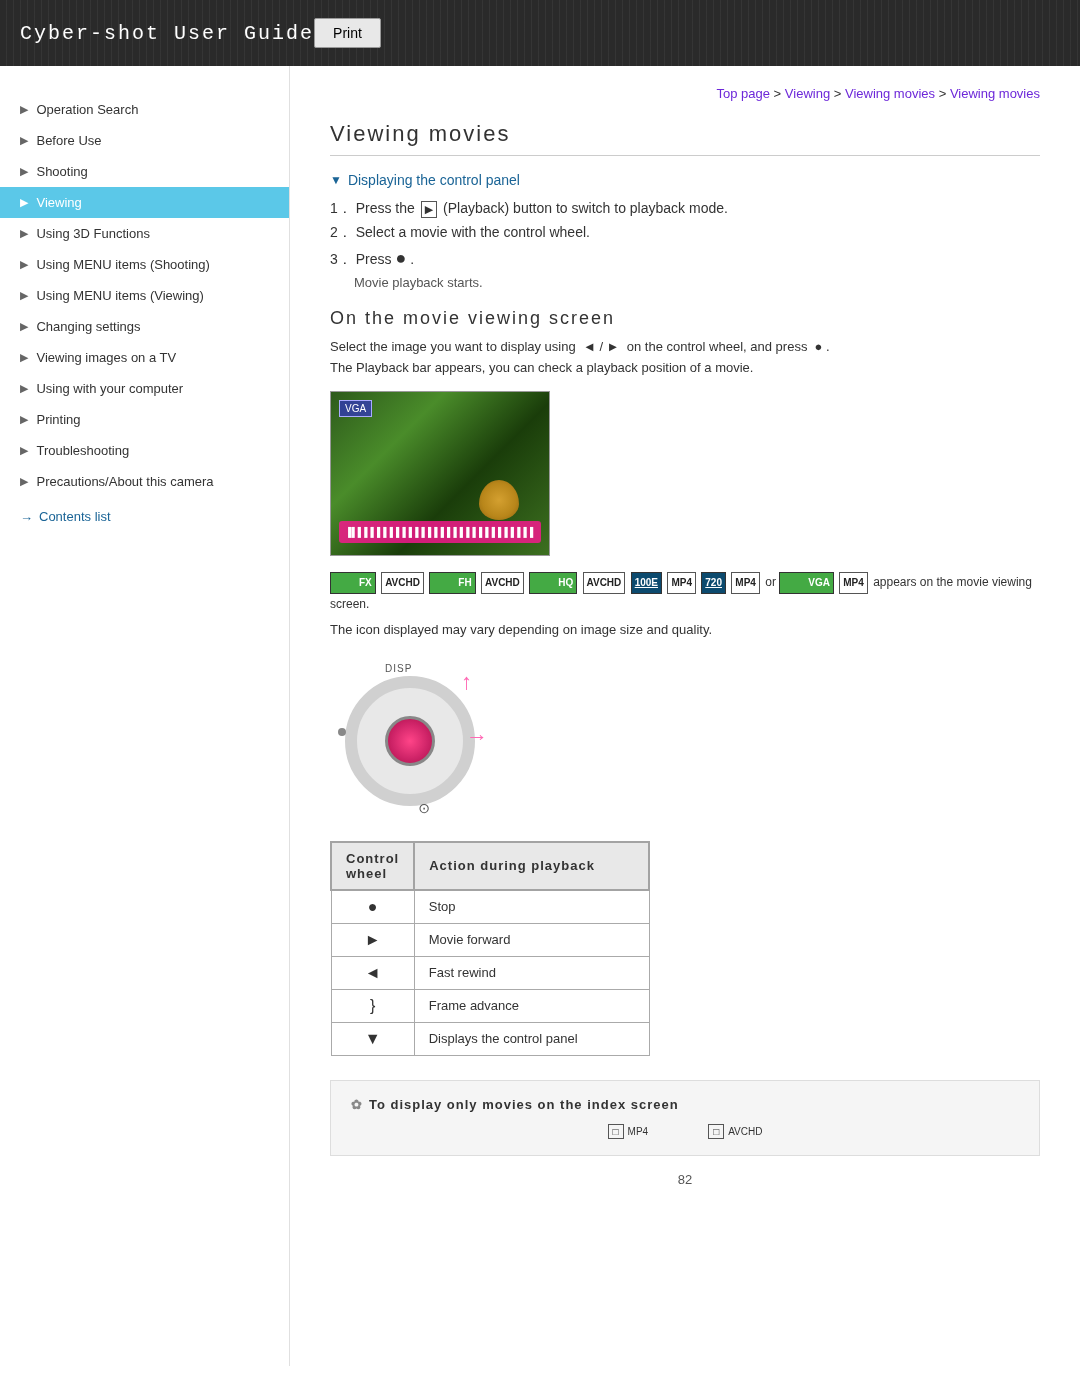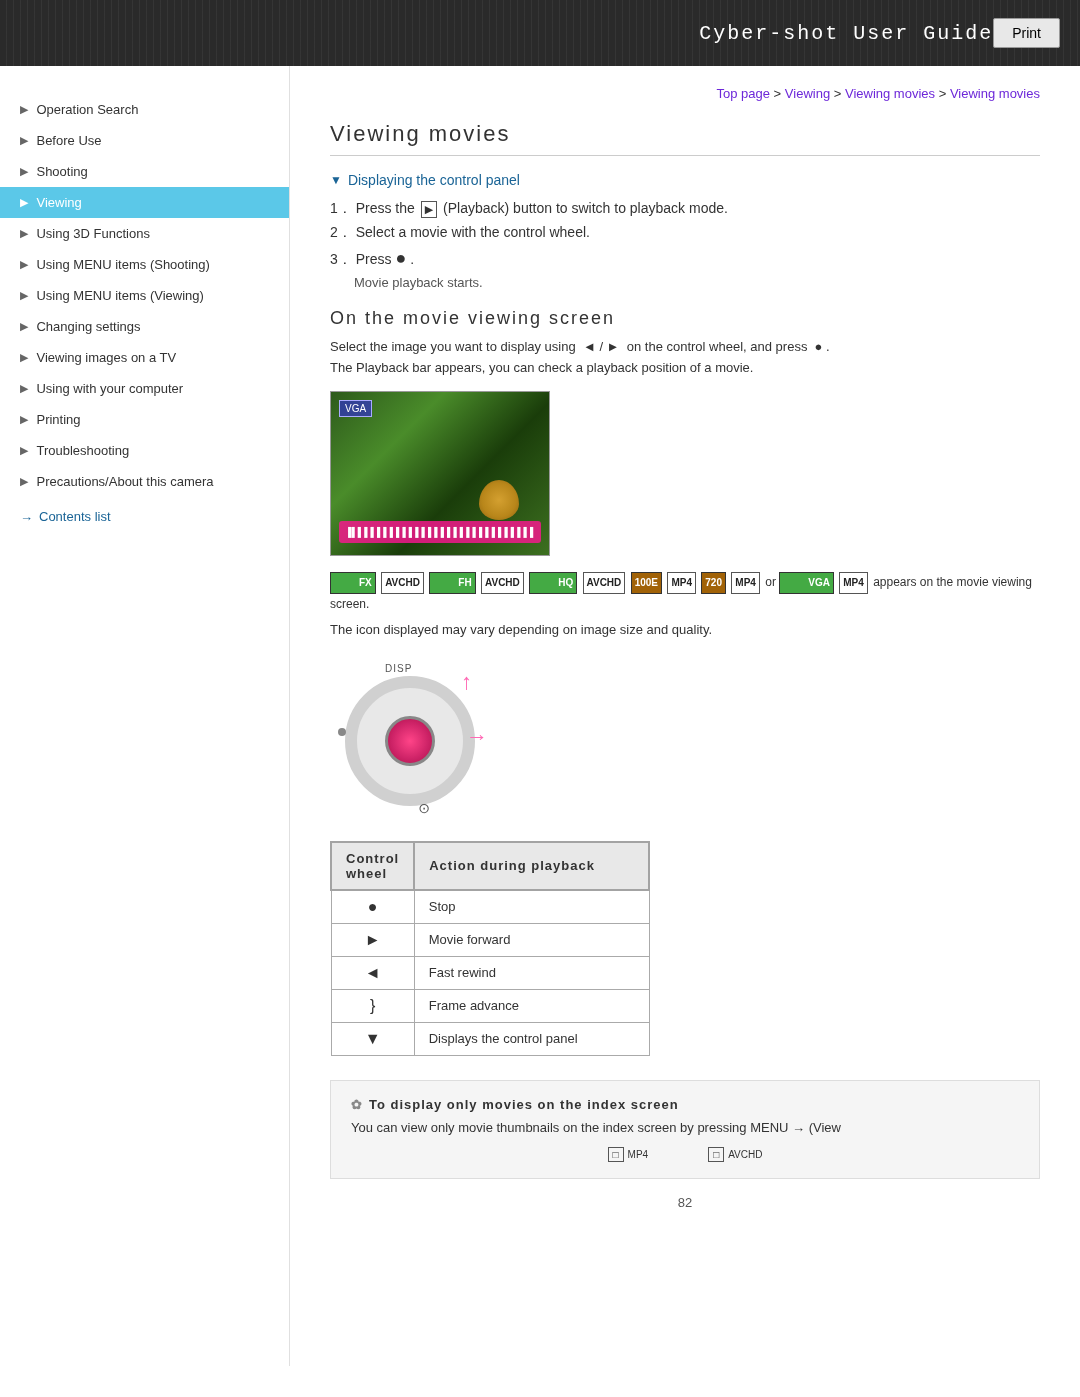--- a/index.html
+++ b/index.html
@@ -11,21 +11,21 @@
       background-image: repeating-linear-gradient(
         90deg,
         transparent,
         transparent 6px,
         rgba(255,255,255,0.05) 6px,
         rgba(255,255,255,0.05) 7px
       );
       padding: 18px 20px;
       display: flex;
       align-items: center;
-      justify-content: flex-end;
+      justify-content: flex-start;
     }
     .header-title {
       color: #fff;
       font-size: 20px;
       font-family: 'Courier New', monospace;
       letter-spacing: 2px;
     }
     .print-btn {
       background: #e8e8e8;
       border: 1px solid #999;
@@ -178,21 +178,21 @@
       display: inline-block;
       border: 1px solid #555;
       font-size: 10px;
       padding: 1px 3px;
       margin-right: 2px;
       vertical-align: middle;
       font-weight: bold;
       color: #222;
     }
     .badge.green { background: #4a4; color: #fff; border-color: #333; padding-left: 28px; }
-    .badge.blue { background: #a16207; color: #fff; border-color: #333; }
+    .badge.blue { background: #0c4a6e; color: #fff; border-color: #333; text-decoration: underline; }
 
     
     .wheel-diagram {
       margin: 20px 0;
       display: flex;
       justify-content: flex-start;
     }
     .wheel-container {
       position: relative;
       width: 160px;
@@ -519,21 +519,20 @@
             <td>Displays the control panel</td>
           </tr>
         </tbody>
     </table>
 
     <div class="tip-box">
       <div class="tip-title">
         <span class="tip-icon">✿</span>
         <span>To display only movies on the index screen</span>
       </div>
-      <p style="font-size:13px;">You can view only movie thumbnails on the index screen by pressing MENU →  (View</p>
       <div class="sub-icons-row">
         <div class="sub-icon-item">
           <span class="sub-icon-box">□</span>
           <span style="font-size:10px; vertical-align:sub;">MP4</span>
         </div>
         <div class="sub-icon-item">
           <span class="sub-icon-box">□</span>
           <span style="font-size:10px; vertical-align:sub;">AVCHD</span>
         </div>
       </div>

